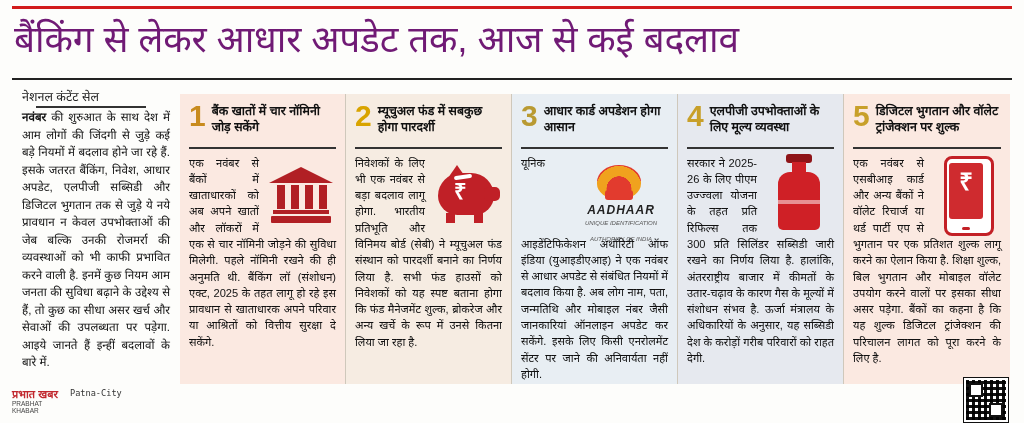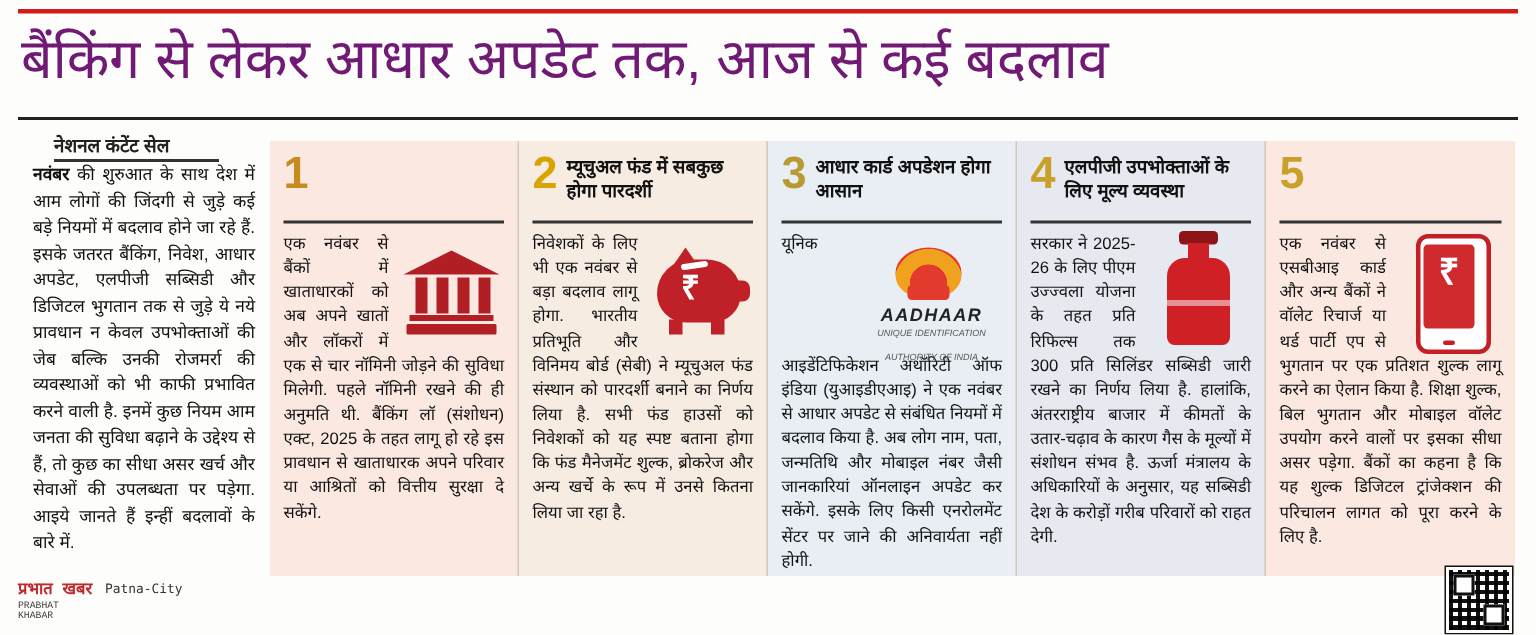--- a/index.html
+++ b/index.html
@@ -26,22 +26,22 @@
     font-weight:normal;
     color:#701a75;
     letter-spacing:-0.2px;
     white-space:nowrap;
   }
   .rule2{
     position:absolute;left:12px;right:12px;top:78px;
     height:2px;background:#222;
   }
   .byline{
-    position:absolute;left:36px;top:88px;
-    font-size:12.5px;font-weight:bold;color:#222;
+    position:absolute;left:22px;top:88px;
+    font-size:12.5px;font-weight:normal;color:#222;
   }
   .byline-underline{
     position:absolute;left:36px;top:106px;width:110px;height:1.5px;background:#333;
   }
 
   
   .intro{
     position:absolute;left:22px;top:108px;width:148px;
     font-size:11.6px;line-height:17.5px;
     color:#111;text-align:justify;
@@ -185,21 +185,21 @@
     position:absolute;left:24px;bottom:4px;width:8px;height:3px;background:#c32026;border-radius:2px;
   }
 
   
   .footer{
     position:absolute;left:70px;top:388px;
     font-size:8.6px;line-height:11.5px;color:#333;
     font-family:"DejaVu Sans Mono", monospace;
   }
   .logo{
-    position:absolute;left:12px;top:388px;width:52px;height:26px;font-family:Liberation Mono, monospace;
+    position:absolute;left:12px;top:388px;width:52px;height:26px;
   }
   .logo .lg{
     font-size:11px;font-weight:bold;color:#c1272d;line-height:12px;
   }
   .logo .lgsub{font-size:6.5px;color:#444;}
   .qr{
     position:absolute;right:16px;top:378px;width:40px;height:40px;
     background:
       repeating-linear-gradient(90deg,#111 0 3px,#fff 3px 6px),
       repeating-linear-gradient(0deg,#111 0 3px,#fff 3px 6px);
@@ -230,20 +230,21 @@
 
   <div class="intro">
     <b>नवंबर</b><span> की शुरुआत के साथ देश में आम लोगों की जिंदगी से जुड़े कई बड़े नियमों में बदलाव होने जा रहे हैं. इसके जतरत बैंकिंग, निवेश, आधार अपडेट, एलपीजी सब्सिडी और डिजिटल भुगतान तक से जुड़े ये नये प्रावधान न केवल उपभोक्ताओं की जेब बल्कि उनकी रोजमर्रा की व्यवस्थाओं को भी काफी प्रभावित करने वाली है. इनमें कुछ नियम आम जनता की सुविधा बढ़ाने के उद्देश्य से हैं, तो कुछ का सीधा असर खर्च और सेवाओं की उपलब्धता पर पड़ेगा. आइये जानते हैं इन्हीं बदलावों के बारे में.</span>
   </div>
 
   <div class="cards">
 
     <div class="card c1">
       <div class="card-head">
         <div class="num">1</div>
+        <div class="card-title">बैंक खातों में चार नॉमिनी जोड़ सकेंगे</div>
       </div>
       <div class="card-title-underline"></div>
       <div class="card-body">
         <span class="float-icon">
           <span class="bank-icon">
             <span class="roof"></span>
               <span class="col a"></span>
               <span class="col b"></span>
             <span class="col c"></span>
               <span class="col d"></span>
@@ -311,20 +312,21 @@
               <span class="band"></span>
           </span>
         </span>
         <span>सरकार ने 2025-26 के लिए पीएम उज्ज्वला योजना के तहत प्रति रिफिल्स तक 300 प्रति सिलिंडर सब्सिडी जारी रखने का निर्णय लिया है. हालांकि, अंतरराष्ट्रीय बाजार में कीमतों के उतार-चढ़ाव के कारण गैस के मूल्यों में संशोधन संभव है. ऊर्जा मंत्रालय के अधिकारियों के अनुसार, यह सब्सिडी देश के करोड़ों गरीब परिवारों को राहत देगी.</span>
       </div>
     </div>
 
     <div class="card c5">
       <div class="card-head">
         <div class="num">5</div>
+        <div class="card-title">डिजिटल भुगतान और वॉलेट ट्रांजेक्शन पर शुल्क</div>
       </div>
       <div class="card-title-underline"></div>
       <div class="card-body">
         <span class="float-icon">
           <span class="phone-icon">
             <span class="body"></span>
               <span class="screen"></span>
               <span class="rupee">₹</span>
               <span class="home"></span>
           </span>

